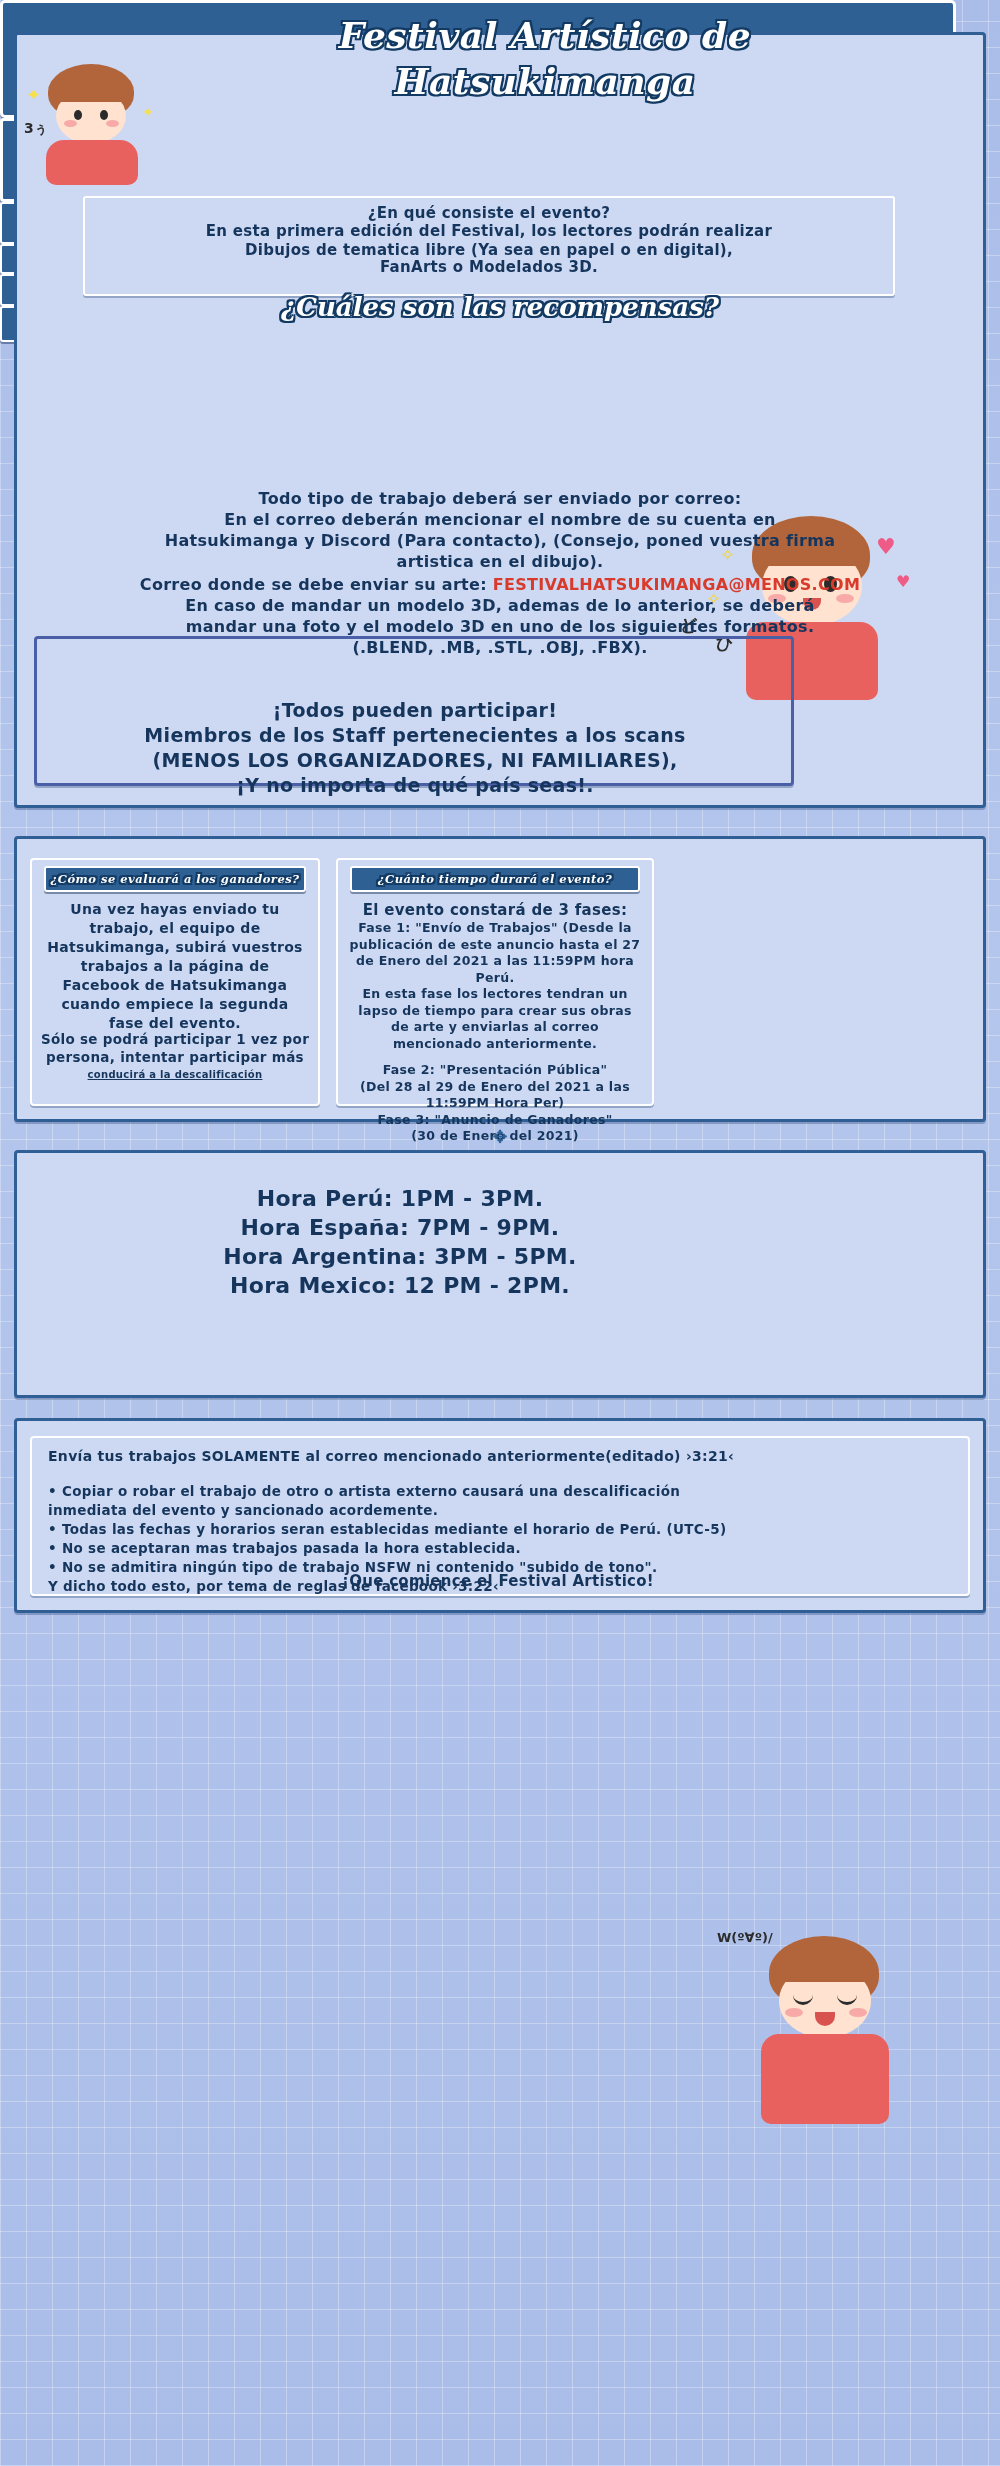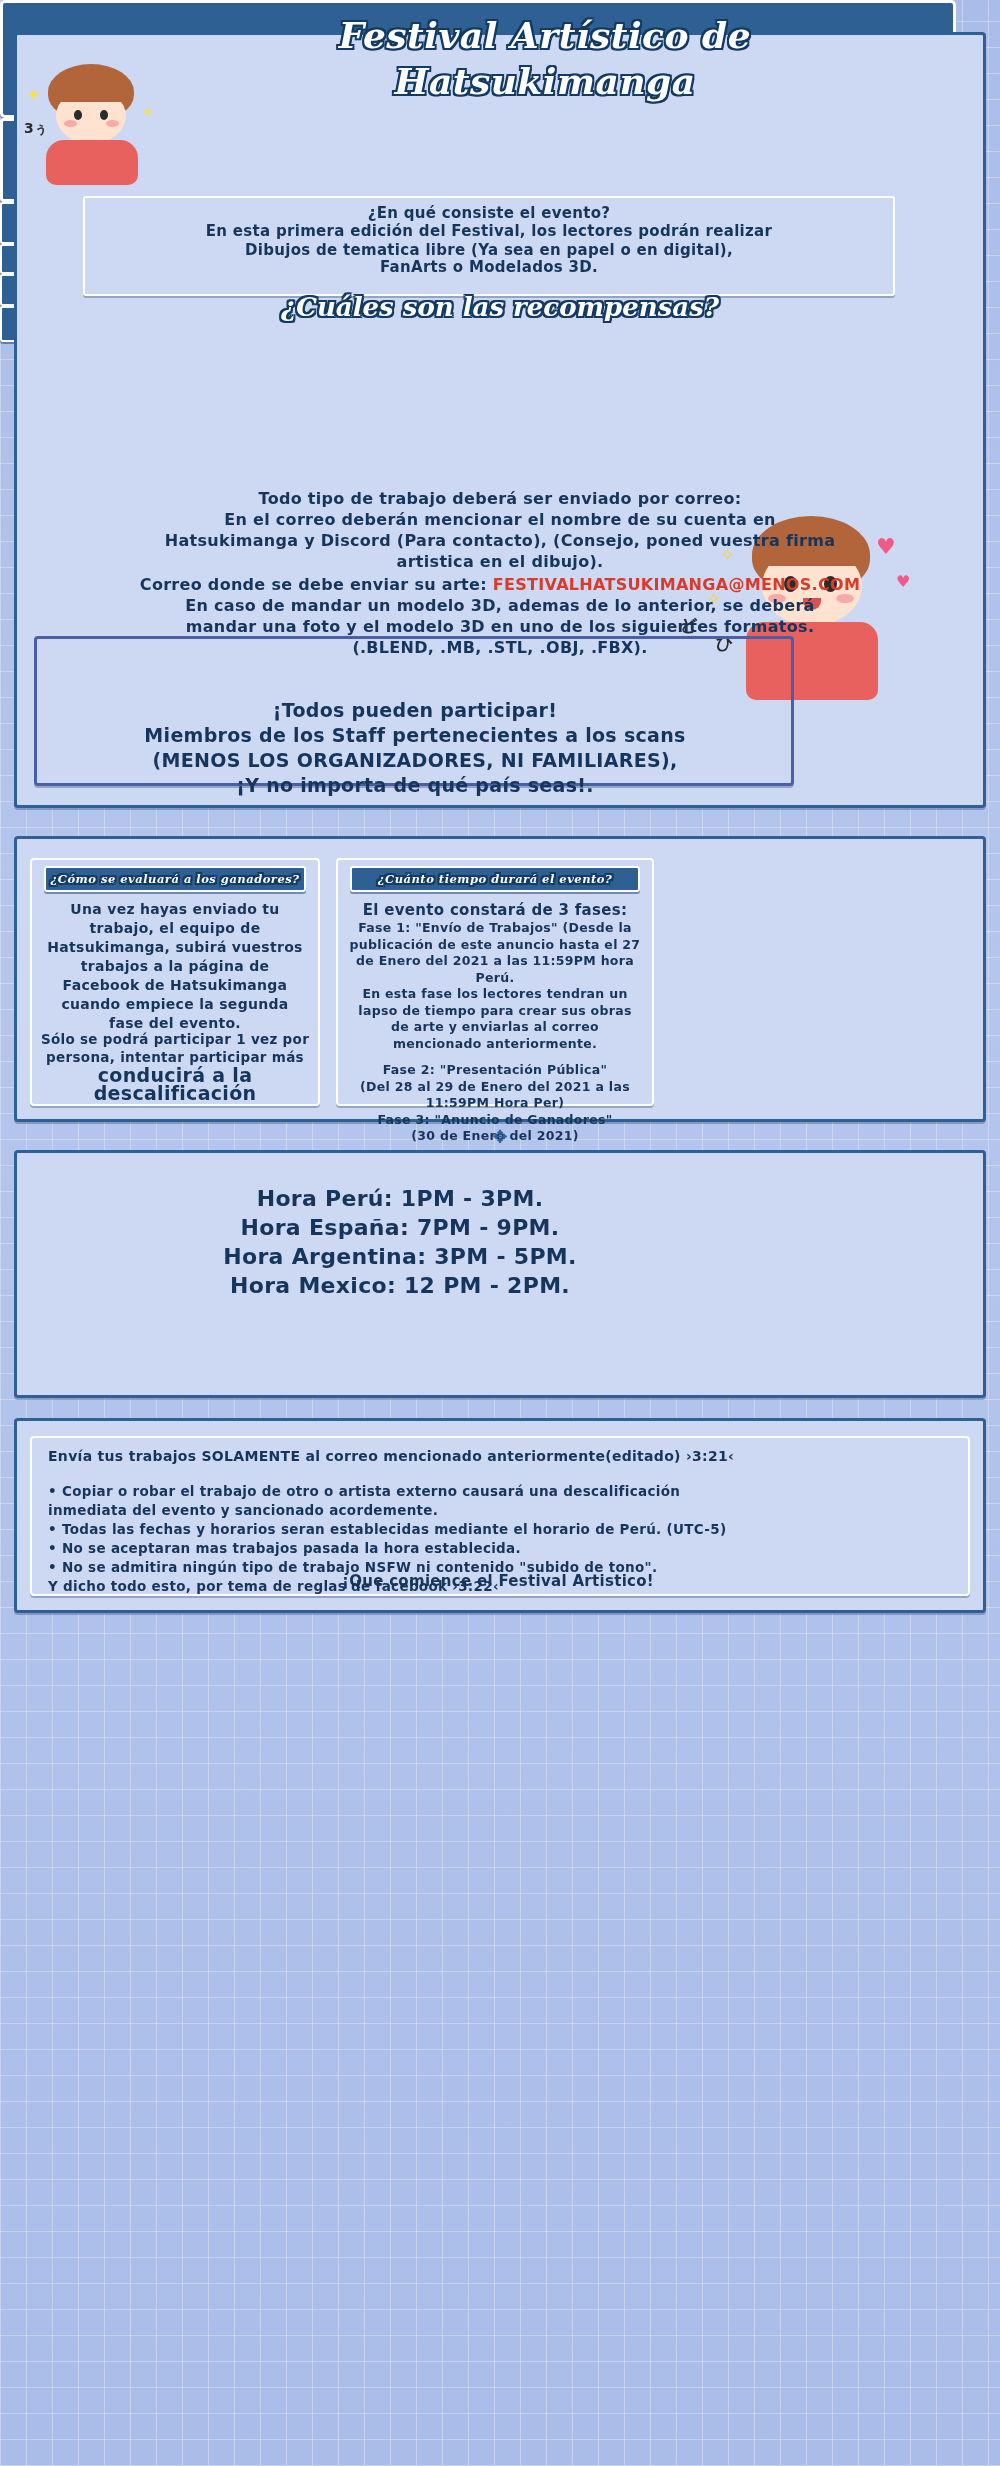--- a/index.html
+++ b/index.html
@@ -218,21 +218,21 @@
     <div class="hand" style="font-size:14px;line-height:19px;">trabajo, el equipo de</div>
     <div class="hand" style="font-size:14px;line-height:19px;">Hatsukimanga, subirá vuestros</div>
     <div class="hand" style="font-size:14px;line-height:19px;">trabajos a la página de</div>
     <div class="hand" style="font-size:14px;line-height:19px;">Facebook de Hatsukimanga</div>
     <div class="hand" style="font-size:14px;line-height:19px;">cuando empiece la segunda</div>
     <div class="hand" style="font-size:14px;line-height:19px;">fase del evento.</div>
   </div>
   <div class="coltxt" style="left:36px;top:1030px;width:278px;">
     <div class="hand" style="font-size:13.5px;line-height:18px;">Sólo se podrá participar 1 vez por</div>
     <div class="hand" style="font-size:13.5px;line-height:18px;">persona, intentar participar más</div>
-    <div class="hand" style="font-size:19px;line-height:18px;">conducirá a la descalificación</div>
+    <div class="hand" style="font-size:10px;line-height:18px;text-decoration:underline;">conducirá a la descalificación</div>
   </div>
 
   <div class="panel" id="col-b"></div>
   <div class="bluebar colbar" style="left:350px;top:866px;width:290px;">
     <span class="ttl" style="font-size:11.5px;">¿Cuánto tiempo durará el evento?</span>
   </div>
   <div class="coltxt" style="left:344px;top:900px;width:302px;">
     <div class="hand" style="font-size:15px;line-height:20px;">El evento constará de 3 fases:</div>
     <div class="hand" style="font-size:12.5px;line-height:16.5px;">Fase 1: "Envío de Trabajos" (Desde la</div>
     <div class="hand" style="font-size:12.5px;line-height:16.5px;">publicación de este anuncio hasta el 27</div>
@@ -257,20 +257,32 @@
   <div style="position:absolute;" id="hours-list">
     <div class="hand">Hora Perú: 1PM - 3PM.</div>
     <div class="hand">Hora España: 7PM - 9PM.</div>
     <div class="hand">Hora Argentina: 3PM - 5PM.</div>
     <div class="hand">Hora Mexico: 12 PM - 2PM.</div>
   </div>
   <div class="bluebar" id="notes-bar">
     <span class="ttl" style="font-size:17px;">Notas y reglas del evento.</span>
   </div>
 
+  <div class="char" id="char3">
+    <div class="hair" style="left:34px;top:10px;width:110px;height:74px;"></div>
+    <div class="face" style="left:44px;top:38px;width:92px;height:74px;"></div>
+    <div class="hair" style="left:38px;top:22px;width:102px;height:34px;border-radius:45% 45% 10% 10%;"></div>
+    <div style="position:absolute;left:58px;top:68px;width:20px;height:8px;border-bottom:3px solid #2b2b2b;border-radius:0 0 12px 12px;"></div>
+    <div style="position:absolute;left:102px;top:68px;width:20px;height:8px;border-bottom:3px solid #2b2b2b;border-radius:0 0 12px 12px;"></div>
+    <div class="blush" style="left:50px;top:82px;width:18px;height:9px;"></div>
+    <div class="blush" style="left:114px;top:82px;width:18px;height:9px;"></div>
+    <div style="position:absolute;left:80px;top:86px;width:20px;height:14px;background:#d8534f;border-radius:0 0 12px 12px;"></div>
+    <div class="body" style="left:26px;top:108px;width:128px;height:90px;"></div>
+    <div class="scroll-note" style="left:-18px;top:4px;font-size:13px;">W(º∀º)/</div>
+  </div>
 
   <div class="panel" id="sec4"></div>
   <div class="panel" id="final-box"></div>
   <div class="hand" id="final-lead">Envía tus trabajos SOLAMENTE al correo mencionado anteriormente(editado) ›3:21‹</div>
   <div id="final-rules">
     <div class="hand">• Copiar o robar el trabajo de otro  o artista externo causará una descalificación</div>
     <div class="hand">inmediata del evento y sancionado acordemente.</div>
     <div class="hand">• Todas las fechas y horarios seran establecidas mediante el horario de Perú. (UTC-5)</div>
     <div class="hand">• No se aceptaran mas trabajos pasada la hora establecida.</div>
     <div class="hand">• No se admitira ningún tipo de trabajo NSFW ni contenido "subido de tono".</div>

